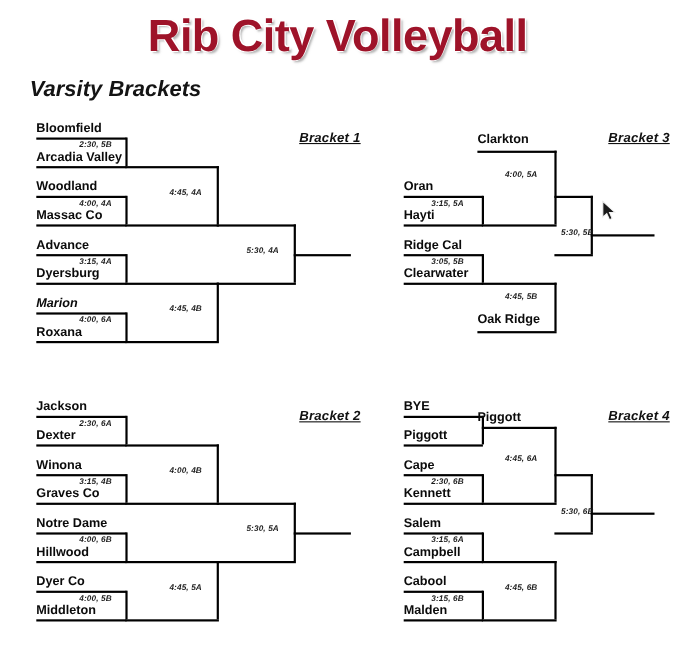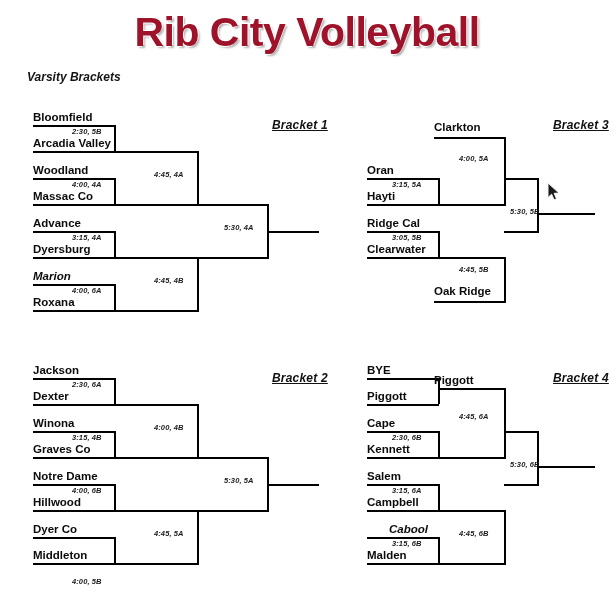--- a/index.html
+++ b/index.html
@@ -42,21 +42,21 @@
     white-space: nowrap;
   }
 
   .subtitle {
     position: absolute;
     left: 27px;
     top: 70px;
     font-family: "Liberation Sans", sans-serif;
     font-weight: bold;
     font-style: italic;
-    font-size: 12px;
+    font-size: 20px;
     color: #141414;
     white-space: nowrap;
   }
 
   
   .bracket-label {
     position: absolute;
     font-family: "Liberation Sans", sans-serif;
     font-weight: bold;
     font-style: italic;
@@ -227,21 +227,21 @@
 
     <div class="team" style="left:33px; top:470px;">Notre Dame</div>
     <div class="hline" style="left:33px; top:484px; width:82px;"></div>
     <div class="time" style="left:72px; top:486px;">4:00, 6B</div>
     <div class="team" style="left:33px; top:496px;">Hillwood</div>
     <div class="hline" style="left:33px; top:510px; width:82px;"></div>
     <div class="vline" style="left:114px; top:484px; height:26px;"></div>
 
     <div class="team" style="left:33px; top:523px;">Dyer Co</div>
     <div class="hline" style="left:33px; top:537px; width:82px;"></div>
-    <div class="time" style="left:72px; top:539px;margin-top:38px;">4:00, 5B</div>
+    <div class="time" style="left:72px; top:539px;">4:00, 5B</div>
     <div class="team" style="left:33px; top:549px;">Middleton</div>
     <div class="hline" style="left:33px; top:563px; width:82px;"></div>
     <div class="vline" style="left:114px; top:537px; height:26px;"></div>
 
     <div class="hline" style="left:114px; top:510px; width:85px;"></div>
     <div class="hline" style="left:114px; top:563px; width:85px;"></div>
     <div class="vline" style="left:197px; top:510px; height:53px;"></div>
     <div class="time" style="left:154px; top:529px;">4:45, 5A</div>
 
     <div class="hline" style="left:197px; top:457px; width:72px;"></div>
@@ -274,21 +274,21 @@
     <div class="vline" style="left:504px; top:388px; height:69px;"></div>
     <div class="time" style="left:459px; top:412px;">4:45, 6A</div>
 
     <div class="team" style="left:367px; top:470px;">Salem</div>
     <div class="hline" style="left:367px; top:484px; width:72px;"></div>
     <div class="time" style="left:392px; top:486px;">3:15, 6A</div>
     <div class="team" style="left:367px; top:496px;">Campbell</div>
     <div class="hline" style="left:367px; top:510px; width:72px;"></div>
     <div class="vline" style="left:438px; top:484px; height:26px;"></div>
 
-    <div class="team" style="left:389px; top:523px;font-style:italic;">Cabool</div>
+    <div class="team" style="left:367px; top:523px;">Cabool</div>
     <div class="hline" style="left:367px; top:537px; width:72px;"></div>
     <div class="time" style="left:392px; top:539px;">3:15, 6B</div>
     <div class="team" style="left:367px; top:549px;">Malden</div>
     <div class="hline" style="left:367px; top:563px; width:72px;"></div>
     <div class="vline" style="left:438px; top:537px; height:26px;"></div>
 
     <div class="hline" style="left:438px; top:510px; width:68px;"></div>
     <div class="hline" style="left:438px; top:563px; width:68px;"></div>
     <div class="vline" style="left:504px; top:510px; height:53px;"></div>
     <div class="time" style="left:459px; top:529px;">4:45, 6B</div>

